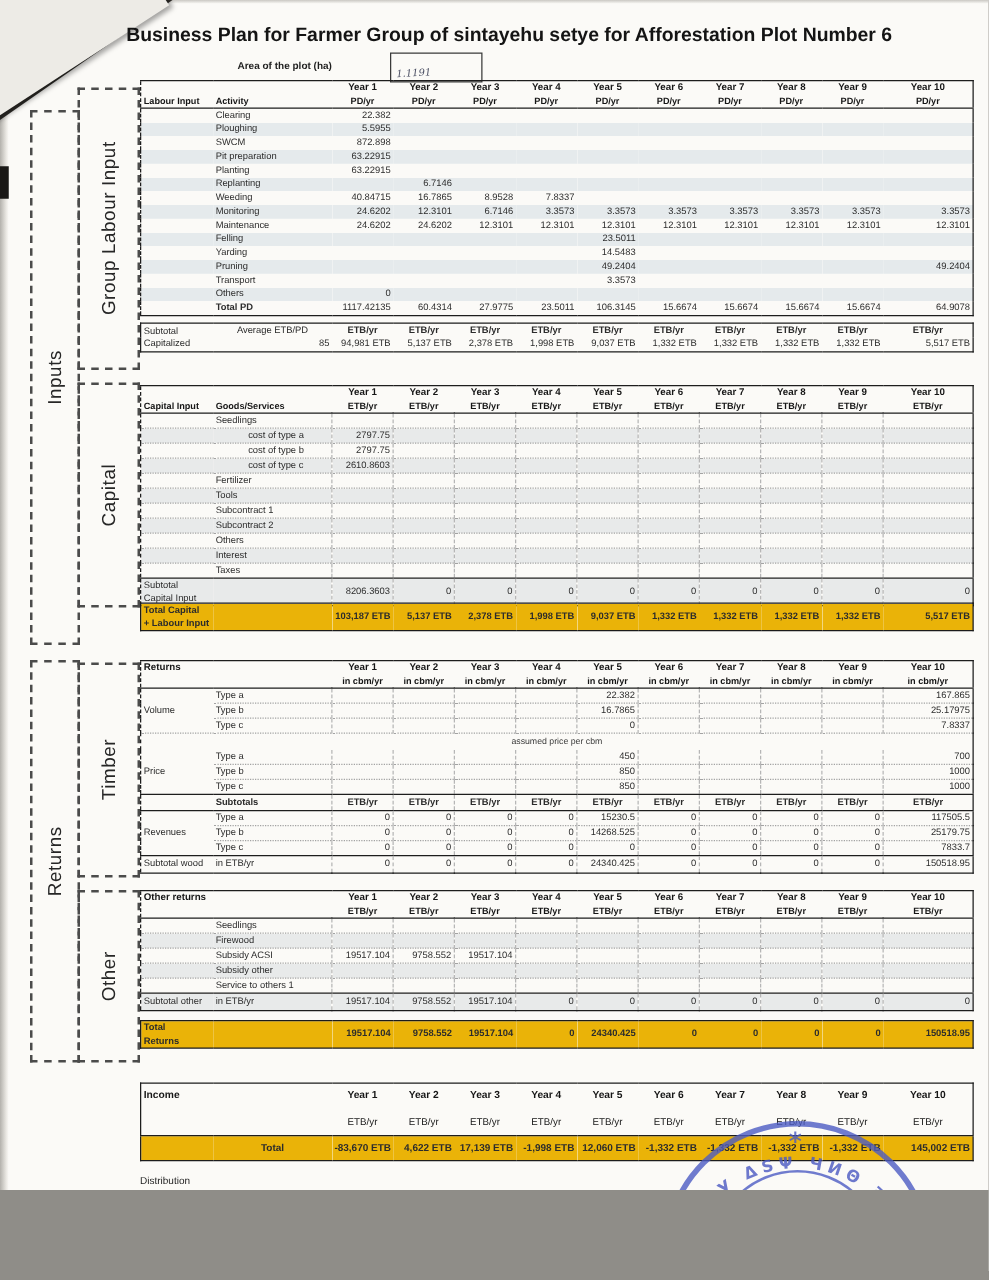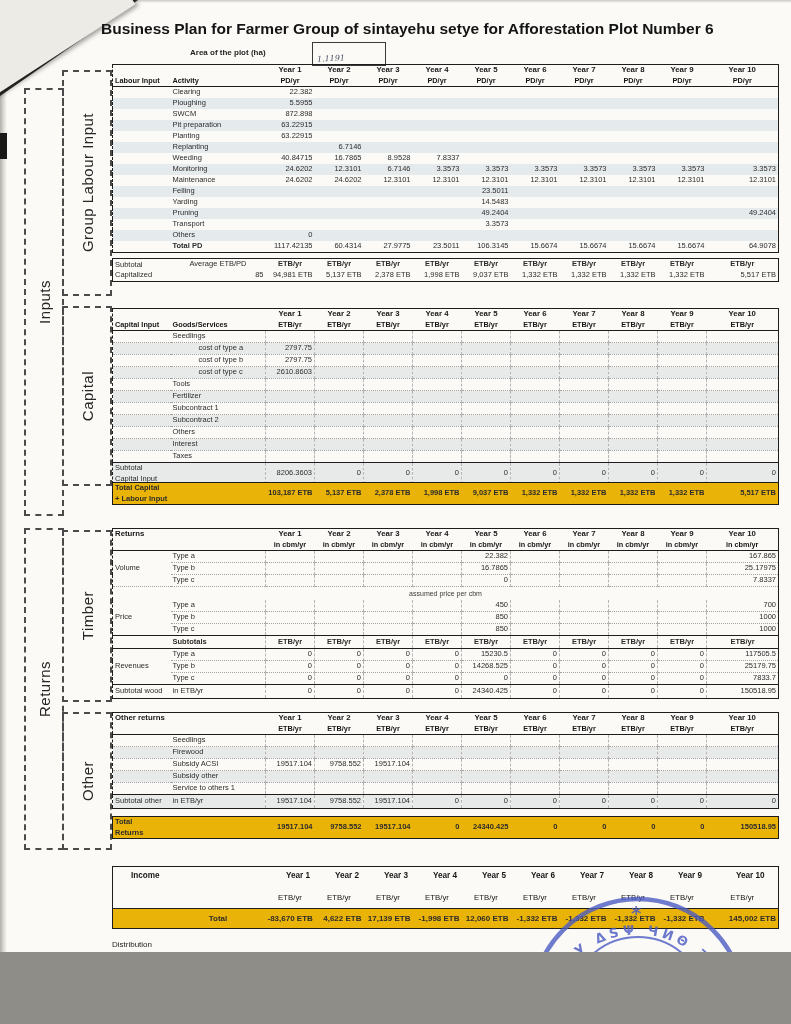--- a/index.html
+++ b/index.html
@@ -48,21 +48,21 @@
   .grid tbody tr.dr td{border-bottom:1px dotted #a3a3a3;}
   tr.subhdr td{border-top:1.3px solid #1d1d1d;border-bottom:1.3px solid #1d1d1d;font-weight:bold;height:12px;}
   tr.boxrow td{border-top:1.3px solid #1d1d1d;height:13px;}
   tr.note td{text-align:center;font-size:7px;color:#3a3a3a;border:none;height:13px;}
   .two{line-height:1.25;}
   .grayrow{background:#eab308;}
   table.totbox{border:1.8px solid #1b1b1b;}
   table.totbox td{height:15px;}
   
   table.income th,table.income td{font-size:8px;}
-  table.income .hy{font-size:8.2px;padding-top:3px;margin-left:16px;}
+  table.income .hy{font-size:8.2px;padding-top:3px;}
   table.income .hu{padding-top:12px;padding-bottom:4px;font-weight:normal;font-size:7.8px;}
   table.income tr.grayrow td{border-top:1.4px solid #1d1d1d;height:19px;font-weight:bold;}
 
   .footer-note{position:absolute;left:112px;top:940px;font-size:8px;color:#242424;z-index:4;}
 
   .stamp{position:absolute;left:523px;top:890px;z-index:6;pointer-events:none;}
 </style>
 </head>
 <body>
 
@@ -551,35 +551,35 @@
               <td class="v"></td>
               <td class="v"></td>
               <td class="v"></td>
               <td class="v"></td>
               <td class="v"></td>
               <td class="v"></td>
               <td class="v"></td>
             </tr>
             <tr class="dr">
               <td class="c1 lft"></td>
+              <td class="c2 lft">Fertilizer</td>
+              <td class="v"></td>
+              <td class="v"></td>
+              <td class="v"></td>
+              <td class="v"></td>
+              <td class="v"></td>
+              <td class="v"></td>
+              <td class="v"></td>
+              <td class="v"></td>
+              <td class="v"></td>
+              <td class="v"></td>
+            </tr>
+            <tr class="dr">
+              <td class="c1 lft"></td>
               <td class="c2 lft">Tools</td>
-              <td class="v"></td>
-              <td class="v"></td>
-              <td class="v"></td>
-              <td class="v"></td>
-              <td class="v"></td>
-              <td class="v"></td>
-              <td class="v"></td>
-              <td class="v"></td>
-              <td class="v"></td>
-              <td class="v"></td>
-            </tr>
-            <tr class="dr">
-              <td class="c1 lft"></td>
-              <td class="c2 lft">Fertilizer</td>
               <td class="v"></td>
               <td class="v"></td>
               <td class="v"></td>
               <td class="v"></td>
               <td class="v"></td>
               <td class="v"></td>
               <td class="v"></td>
               <td class="v"></td>
               <td class="v"></td>
               <td class="v"></td>

